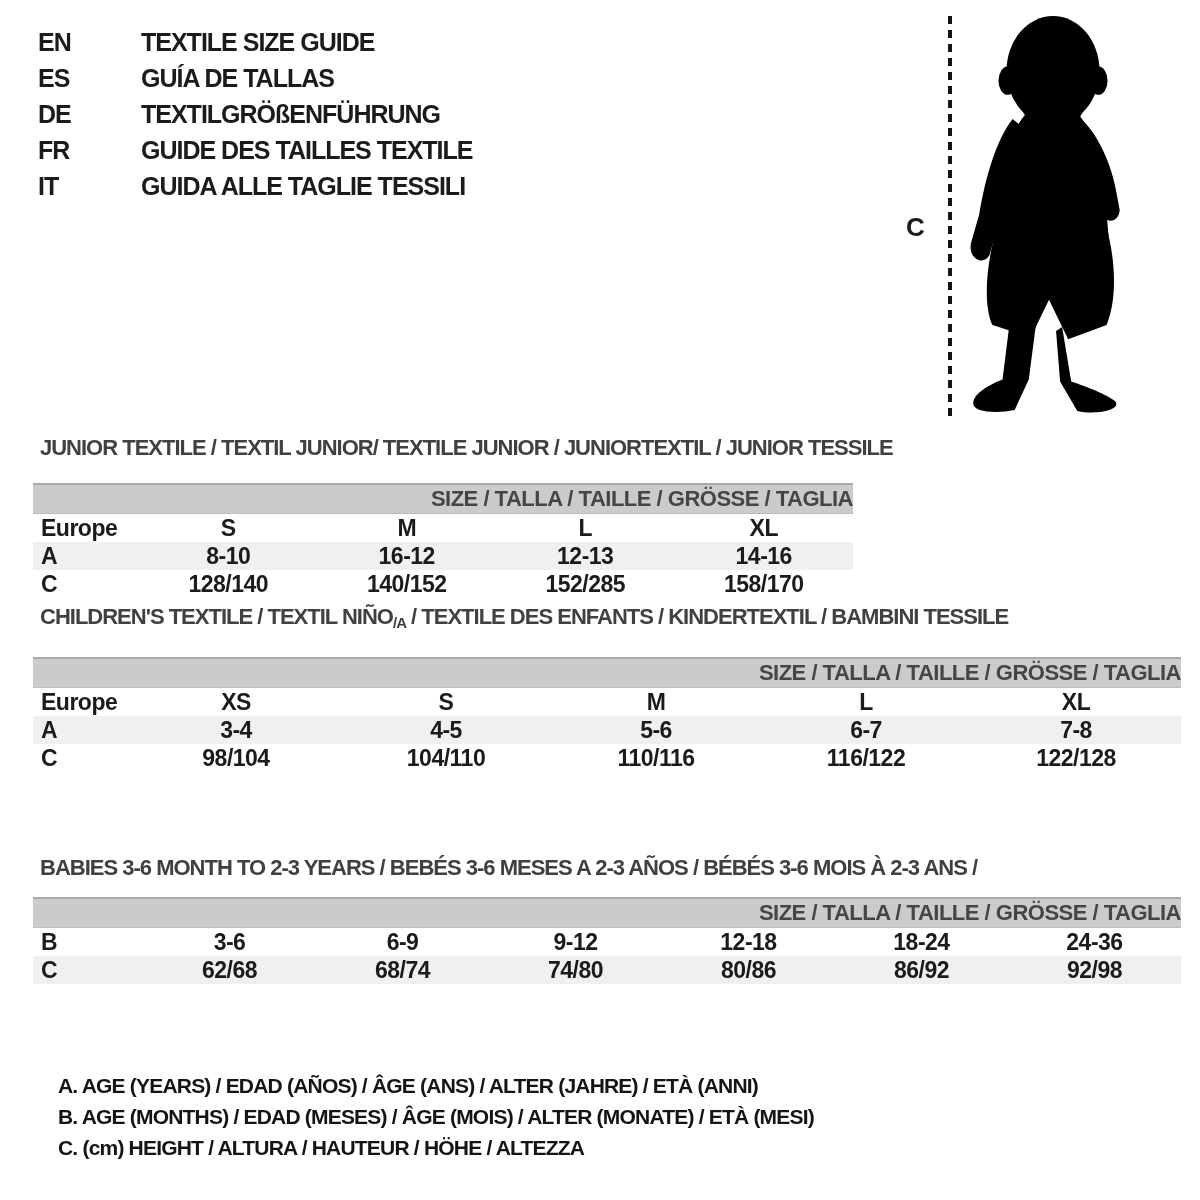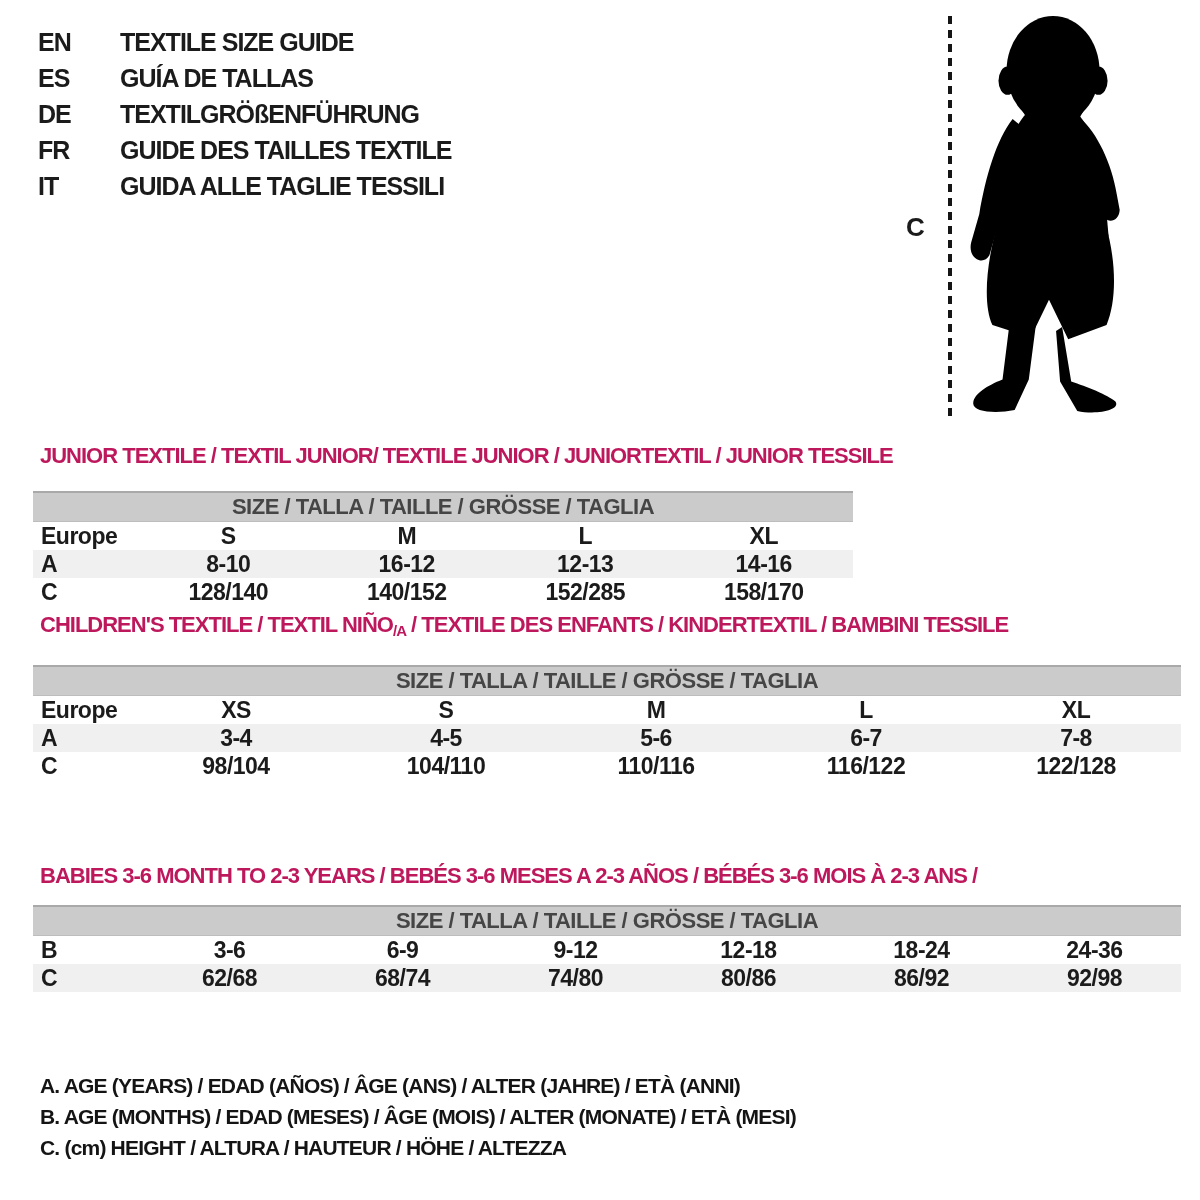--- a/index.html
+++ b/index.html
@@ -4,50 +4,50 @@
 <style>
   html,body{margin:0;padding:0;background:#ffffff;}
   body{width:1200px;height:1200px;position:relative;overflow:hidden;
        font-family:"Liberation Sans","DejaVu Sans",sans-serif;color:#1b1b1b;}
   .canvas{position:absolute;inset:0;background:#ffffff;}
 
   
   .lang-list{position:absolute;left:38px;top:24px;}
   .lang-row{display:flex;height:36px;align-items:center;}
   .lang-code{width:82px;font-weight:bold;font-size:25px;letter-spacing:-1px;}
-  .lang-label{font-weight:bold;font-size:25px;letter-spacing:-1px;white-space:nowrap;}
+  .lang-label{font-weight:bold;font-size:25px;letter-spacing:-1px;white-space:nowrap;margin-left:21px;}
 
   
   .measure-line{position:absolute;left:948px;top:16px;width:4px;height:402px;
     background:repeating-linear-gradient(to bottom,#151515 0 8px,transparent 8px 14px);}
   .measure-label{position:absolute;left:906px;top:212px;font-weight:bold;font-size:26px;}
   .toddler{position:absolute;left:962px;top:16px;width:176px;height:404px;}
 
   
   .sec{position:absolute;left:0;right:0;}
-  .sec-title{margin:8px 0 0 40px;font-weight:bold;font-size:22px;letter-spacing:-1px;
-             line-height:22px;white-space:nowrap;color:#be185d;}
+  .sec-title{margin:0 0 0 40px;font-weight:bold;font-size:22px;letter-spacing:-1px;
+             line-height:22px;white-space:nowrap;color:#404040;}
   .sec-title .subsz{font-size:15px;vertical-align:-4px;}
   .title-gap{height:24px;}
   .title-gap-sm{height:13px;}
   .two-line .sec-title{line-height:33px;}
 
   table.sizetable{border-collapse:collapse;table-layout:fixed;margin-left:33px;}
   .sizetable td{font-weight:bold;font-size:23px;letter-spacing:-0.5px;color:#1b1b1b;
                 text-align:center;height:28px;padding:0;vertical-align:middle;white-space:nowrap;}
   .sizetable td.lab{text-align:left;padding-left:8px;}
   .sizetable td.bar{background:#cbcbcb;color:#454545;font-size:22px;height:28px;
-                    text-align:center;padding-left:0;border-top:2px solid #a9a9a9;
+                    text-align:right;padding-left:0;border-top:2px solid #a9a9a9;
                     border-bottom:1px solid #bdbdbd;}
   .sizetable tr.shaded td{background:#f0f0f0;}
 
   
   .legend{position:absolute;left:40px;top:1070px;}
   .legend-line{font-weight:bold;font-size:21px;letter-spacing:-0.8px;line-height:31px;
-               white-space:nowrap;color:#141414;}
+               white-space:nowrap;color:#141414;margin-left:18px;}
 </style>
 </head>
 <body>
 
 <div class="canvas">
 
   <div class="lang-list">
     <div class="lang-row">
       <span class="lang-code">EN</span>
       <span class="lang-label">TEXTILE SIZE GUIDE</span>

